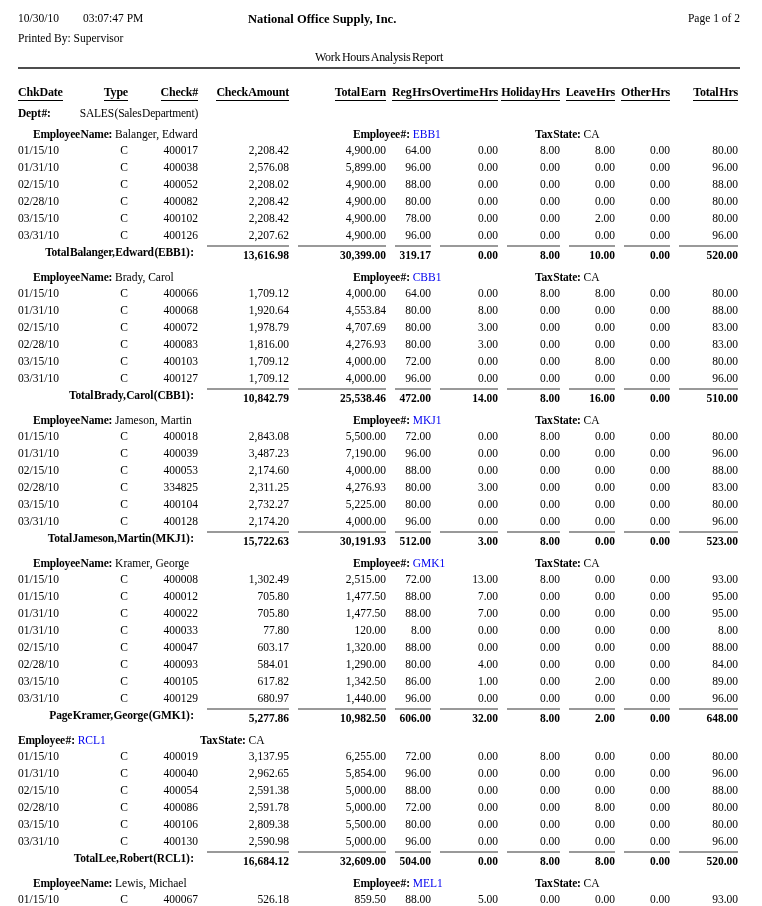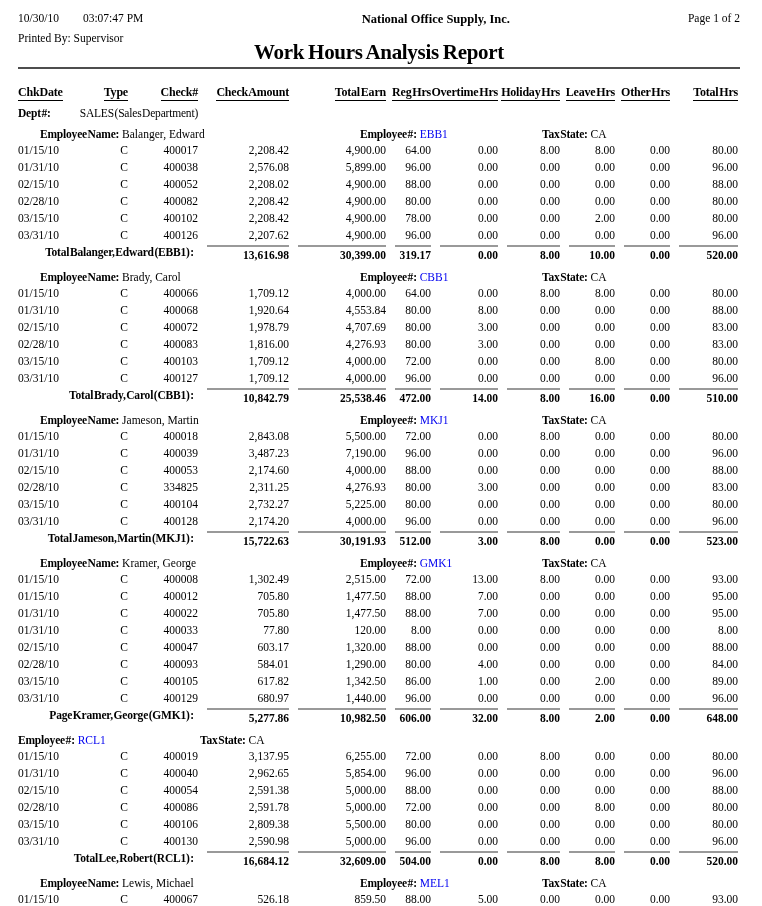--- a/index.html
+++ b/index.html
@@ -9,24 +9,24 @@
     font-family:"Liberation Serif","DejaVu Serif",serif;
     font-size:11.5px; color:#000;
   }
   .page { width:762px; height:906px; padding:12px 22px 0 18px; }
   .b { font-weight:bold; }
   .tight { word-spacing:-2px; letter-spacing:-0.2px; }
 
   
   .meta-row { display:grid; grid-template-columns:230px 1fr 230px; align-items:start; height:20px; }
   .meta-time { margin-left:24px;font-family:Liberation Serif, serif; }
-  .company { text-align:right; font-weight:bold; font-size:12.5px; }
+  .company { text-align:left; font-weight:bold; font-size:12.5px; }
   .page-num { text-align:right; }
   .meta-row2 { display:grid; grid-template-columns:230px 1fr 230px; align-items:start; height:26px; }
-  .report-title { text-align:center; font-weight:bold; font-size:21px; letter-spacing:-0.3px; word-spacing:-1px; margin-top:8px; }
+  .report-title { text-align:center; font-weight:normal; font-size:12px; letter-spacing:-0.3px; word-spacing:-1px; margin-top:18px; }
 
   .rule { border:none; border-top:2px solid #4d4d4d; margin-top:9px; }
 
   
   .grid-row {
     display:grid;
     grid-template-columns:68px 42px 70px 91px 97px 45px 67px 62px 55px 55px 68px;
     height:17px; line-height:17px;
   }
   .grid-row > span { text-align:right; white-space:nowrap; }
@@ -36,21 +36,21 @@
   .col-headers { margin-top:17px; height:15px; line-height:13px; font-size:12px; }
   .col-headers > span:nth-child(2) { padding-left:1px; }
   .col-headers .hdr { font-weight:bold; border-bottom:1px solid #000; padding-bottom:1px; }
 
   .dept-line { margin-top:5px; height:16px; line-height:14px; }
   .dept-value { margin-left:29px; }
 
   #employees { margin-top:5px; }
   .emp-block { margin-bottom:6px; }
   .emp-line { display:flex; height:15px; line-height:14px; }
-  .eh-name { margin-left:22px; width:320px; }
+  .eh-name { margin-left:15px; width:320px; }
   .eh-num { width:182px; }
   .eh-tax { flex:1; }
   .emp-id { color:var(--id-color,#0000f0); }
 
   .total-row {
     display:grid;
     grid-template-columns:180px 91px 97px 45px 67px 62px 55px 55px 68px;
     height:19px; line-height:15px; margin-top:1px; font-weight:bold;
   }
   .total-row > span { text-align:right; white-space:nowrap; }

